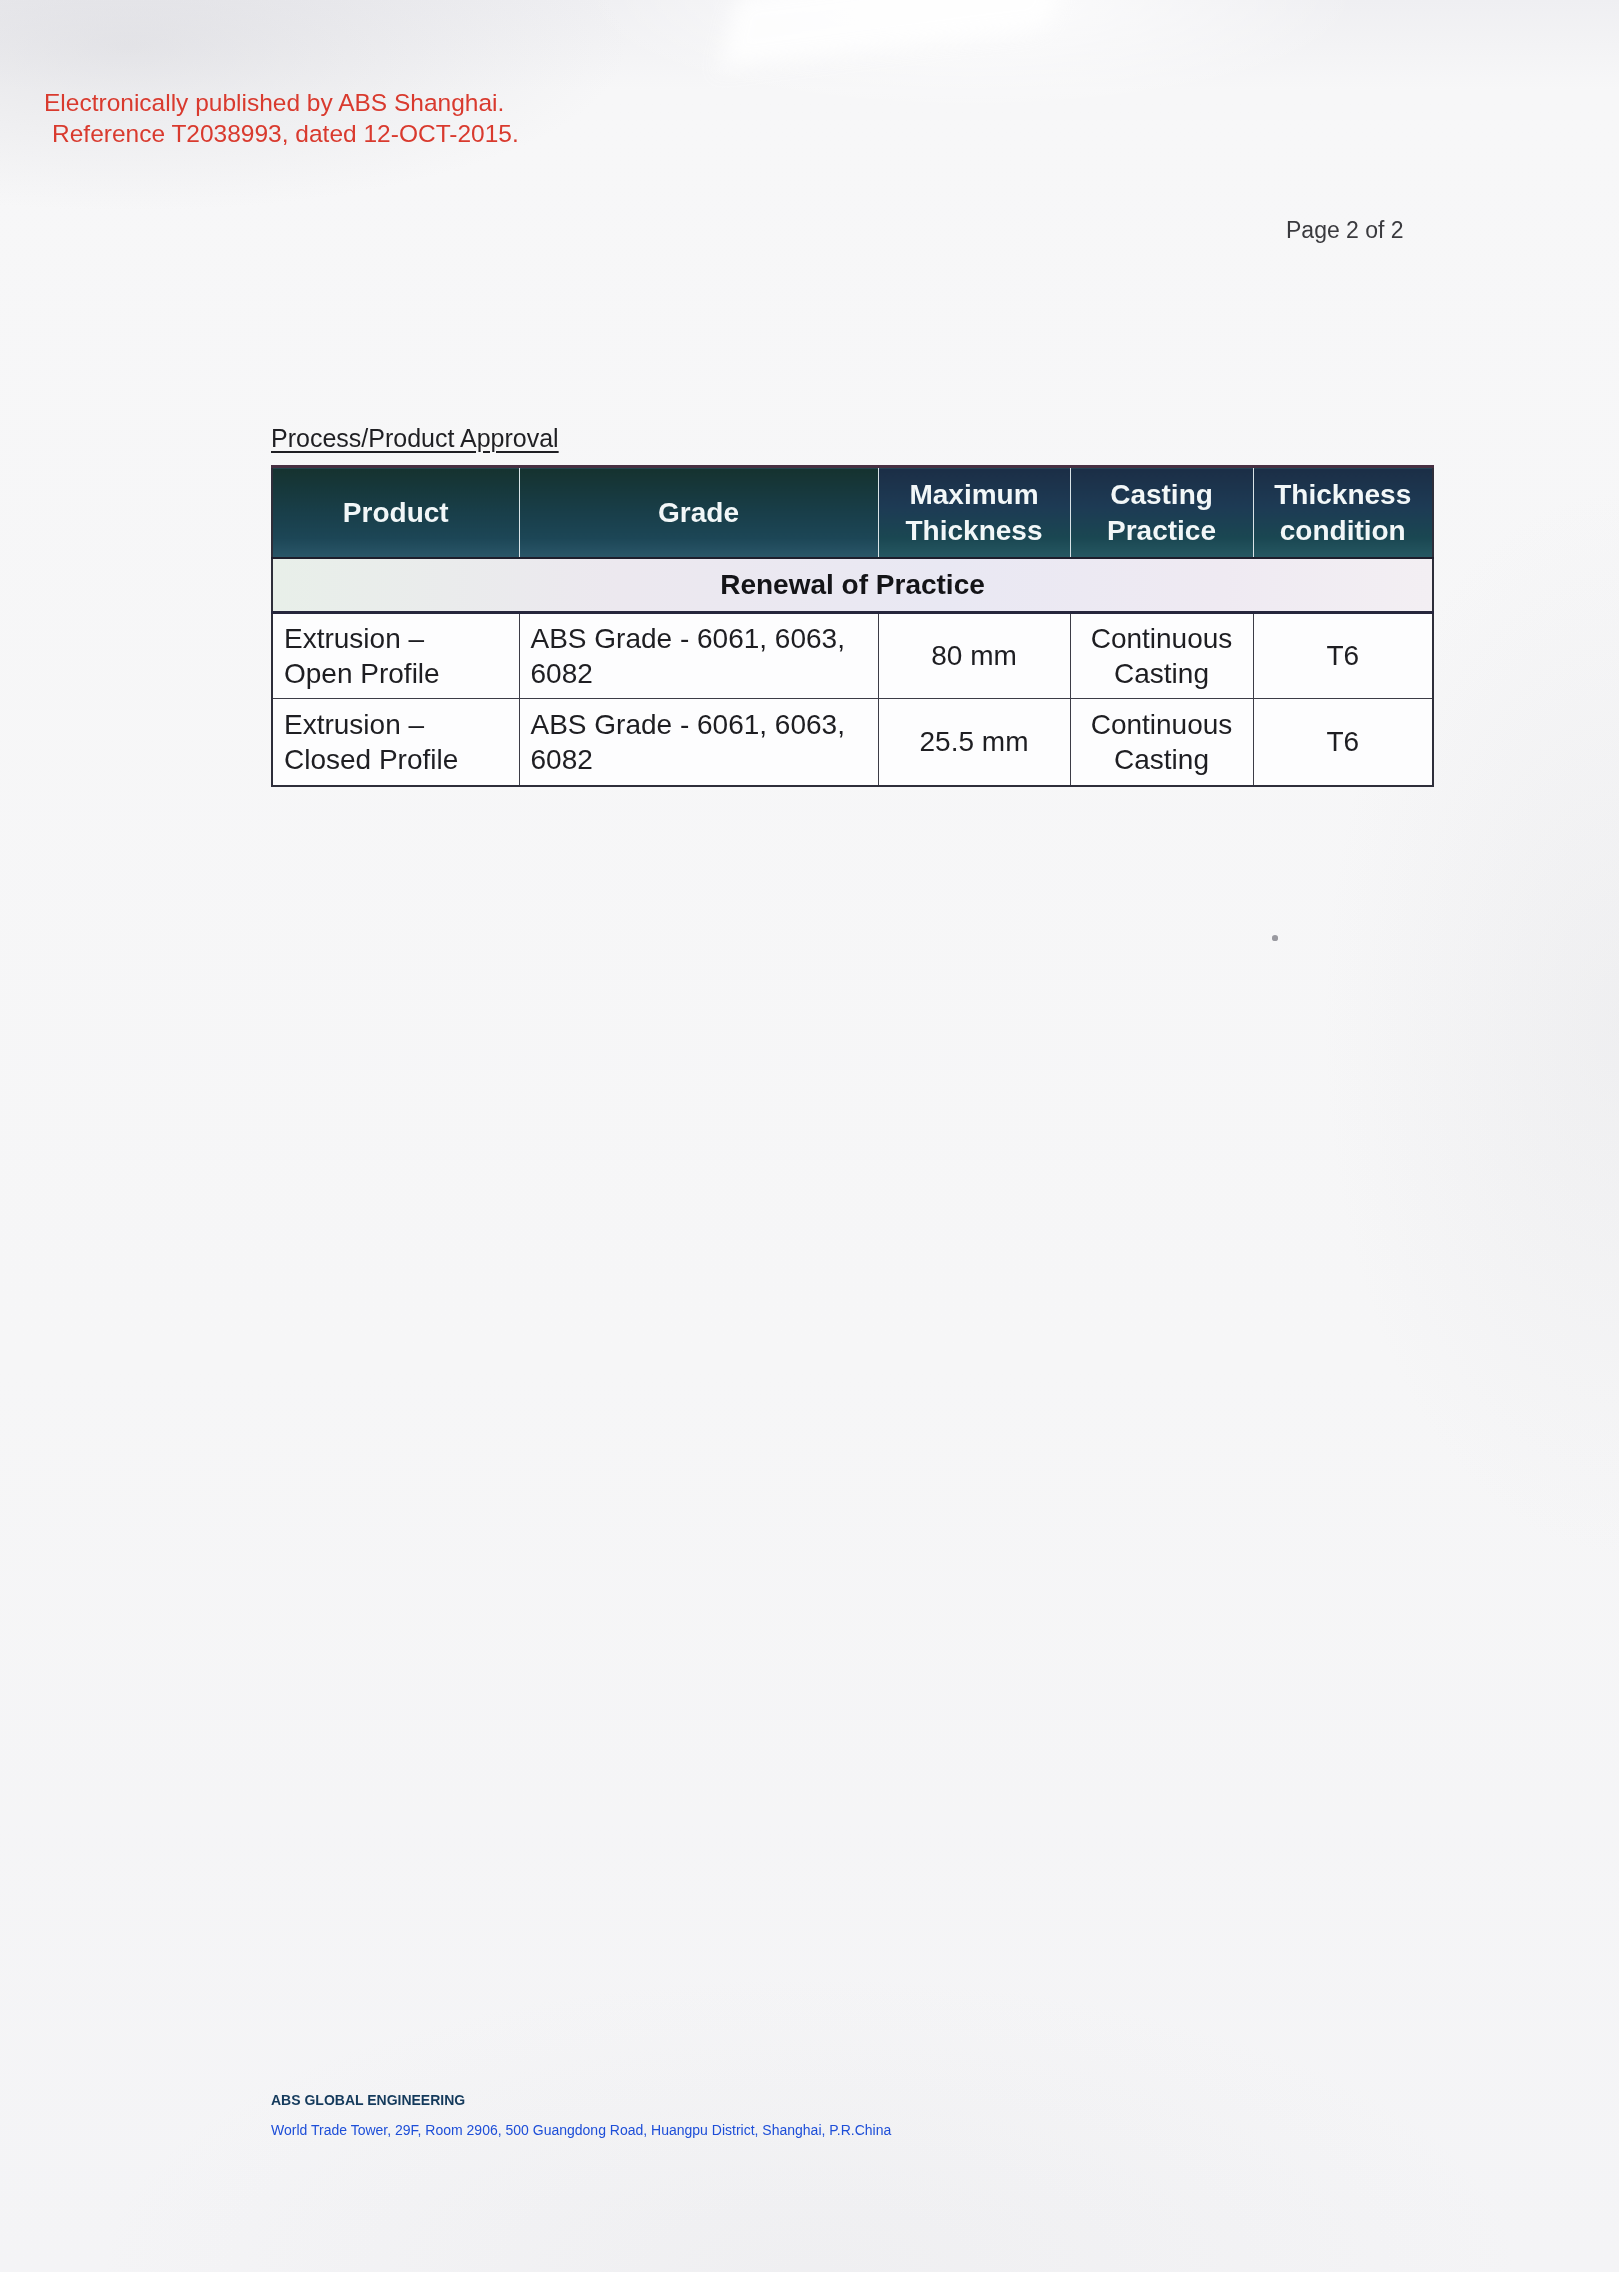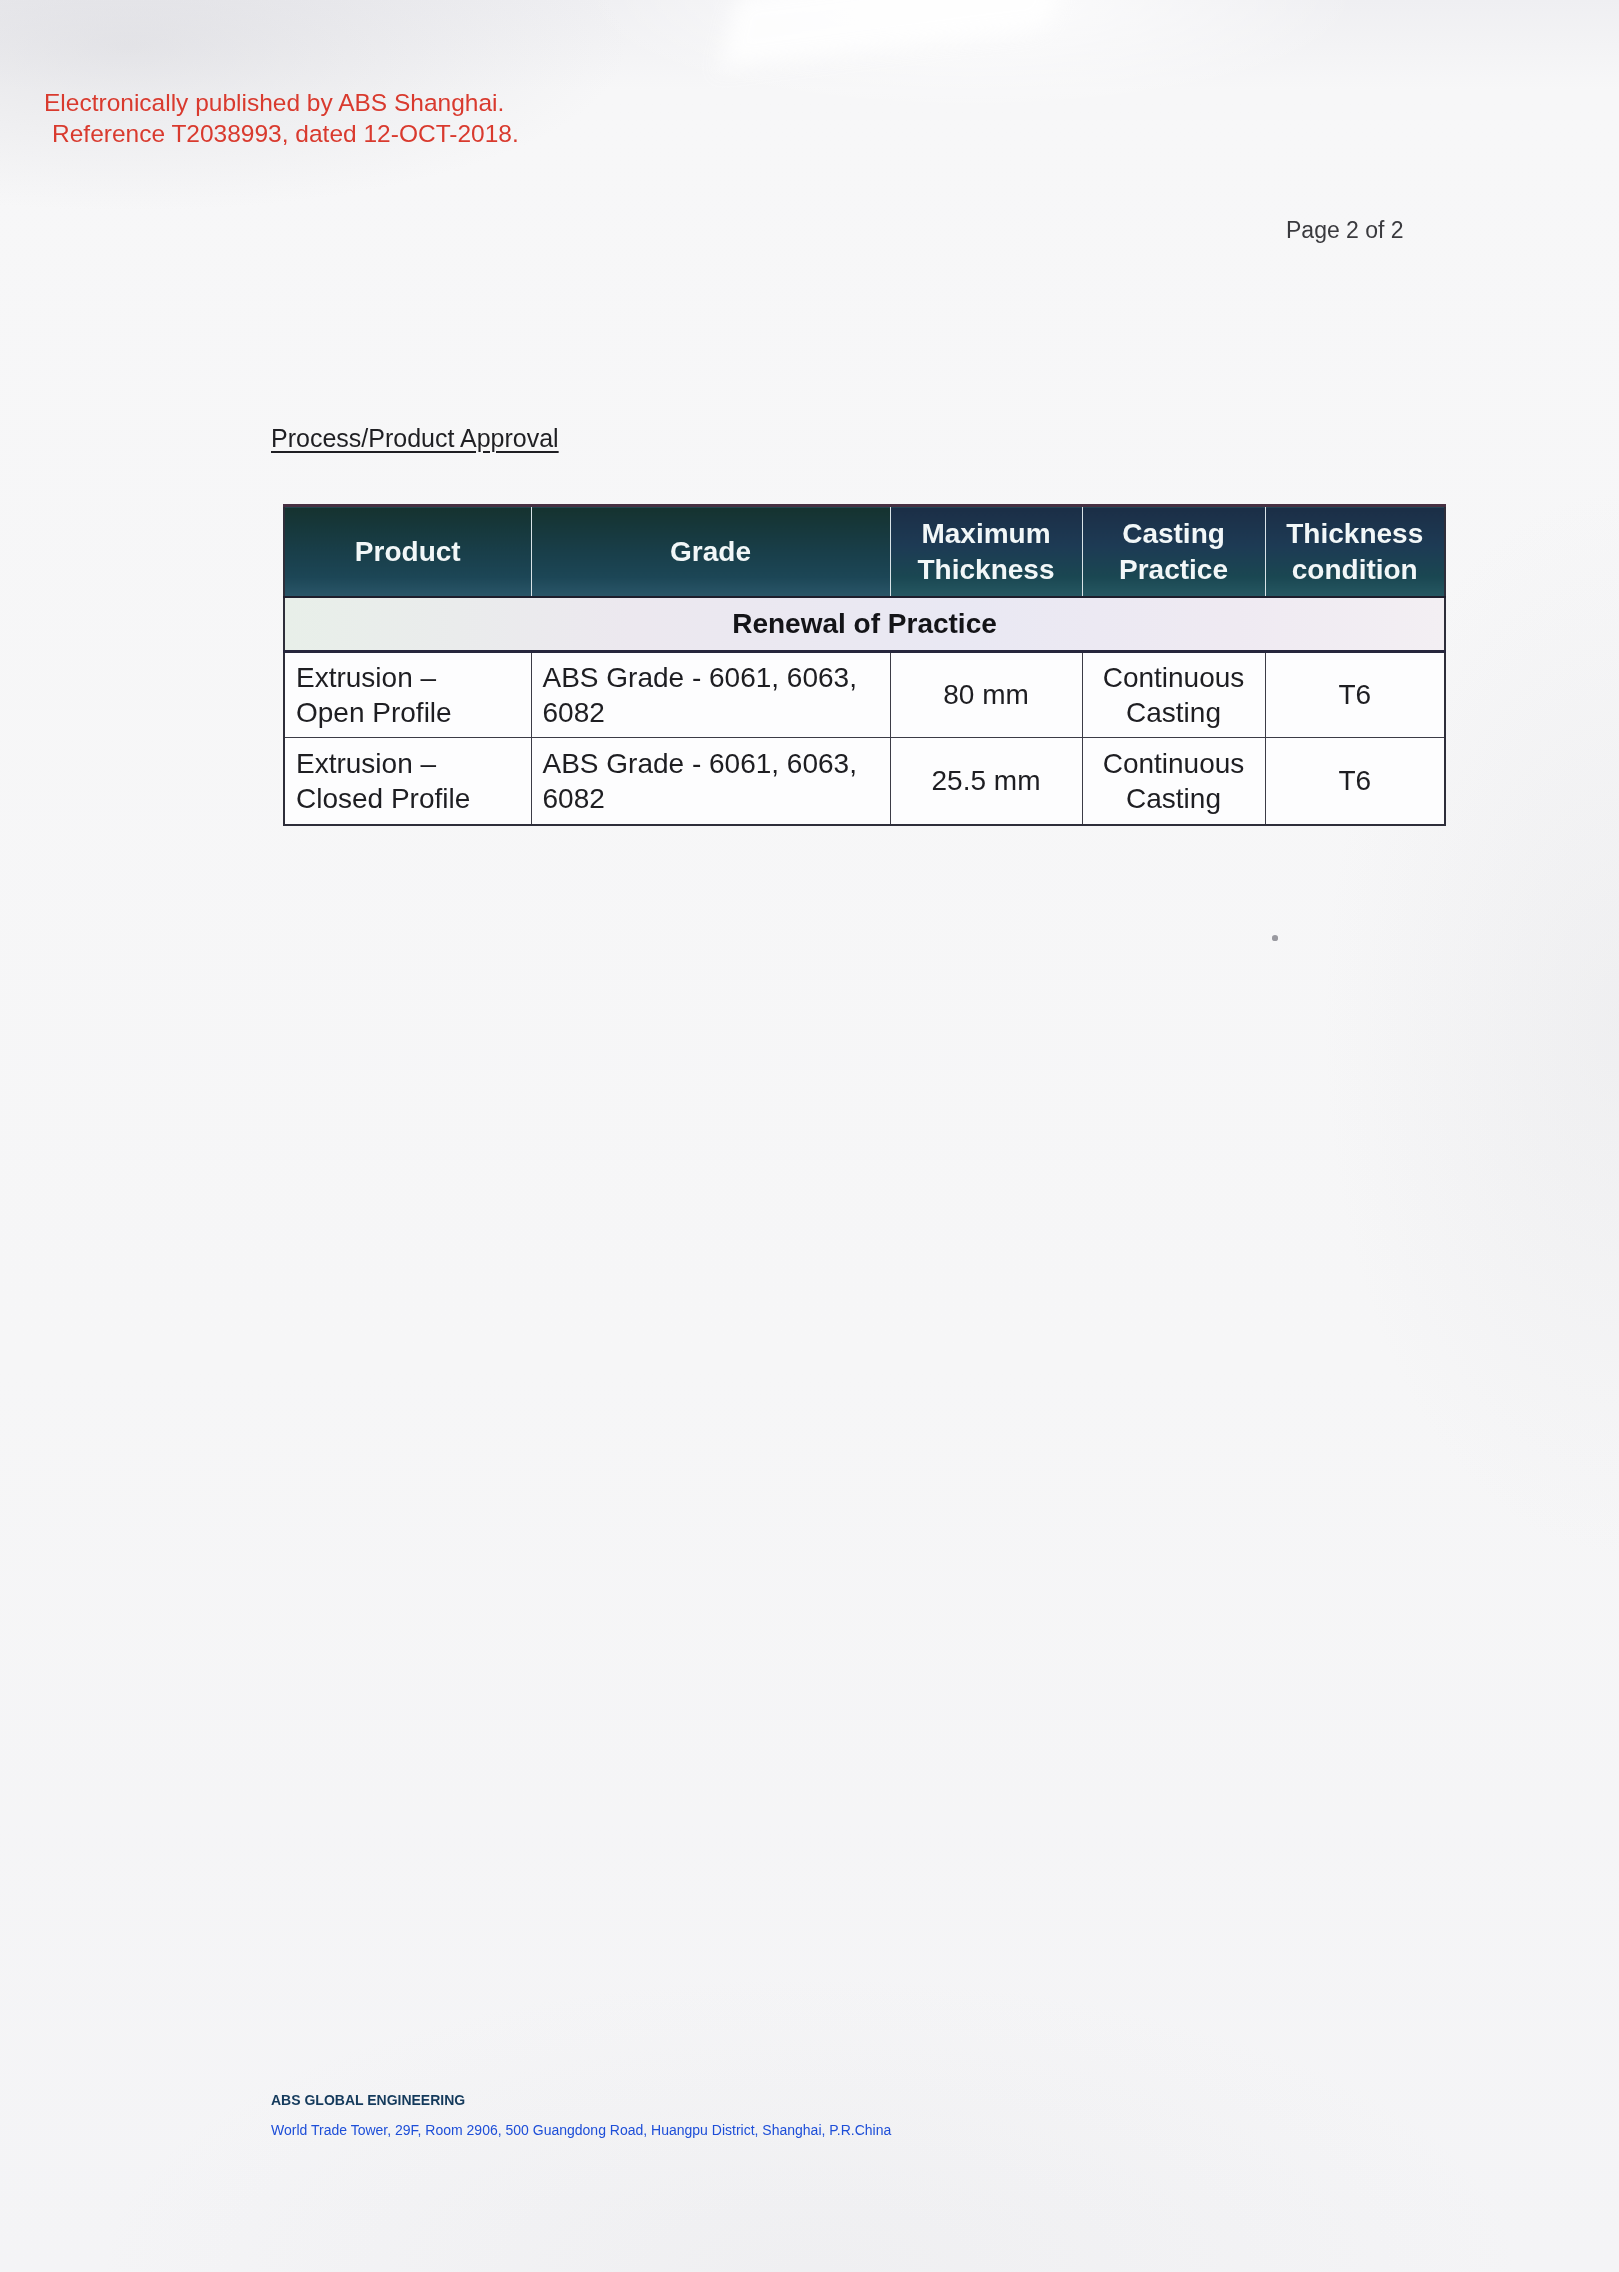--- a/index.html
+++ b/index.html
@@ -40,24 +40,24 @@
 
   .section-title{
     position:absolute;left:271px;top:424px;
     color:#1f1f23;font-size:25px;
     text-decoration:underline;
     text-decoration-thickness:2.4px;
     text-underline-offset:4px;
   }
 
   table.approval{
-    position:absolute;left:271px;top:504px;
+    position:absolute;left:271px;top:465px;
     width:1161px;
     border-collapse:collapse;table-layout:fixed;
-    font-size:28px;color:#1e1e22;margin-left:12px;
+    font-size:28px;color:#1e1e22;
   }
   table.approval col.c1{width:247px;}
   table.approval col.c2{width:359px;}
   table.approval col.c3{width:192px;}
   table.approval col.c4{width:183px;}
   table.approval col.c5{width:180px;}
 
   table.approval{border:2.4px solid #2e2e3a;border-top:3.2px solid #473042;}
 
   table.approval th{
@@ -107,21 +107,21 @@
 </style>
 </head>
 <body>
 
 <div class="page">
 
   <div class="crease"></div>
 
   <div class="stamp">
     <div class="l1">Electronically published by ABS Shanghai.</div>
-    <div class="l2">Reference T2038993, dated 12-OCT-2018.</div>
+    <div class="l2">Reference T2038993, dated 12-OCT-2015.</div>
   </div>
 
   <div class="page-number">Page 2 of 2</div>
 
   <div class="section-title">Process/Product Approval</div>
 
   <table class="approval">
     <colgroup>
       <col class="c1">
         <col class="c2">

